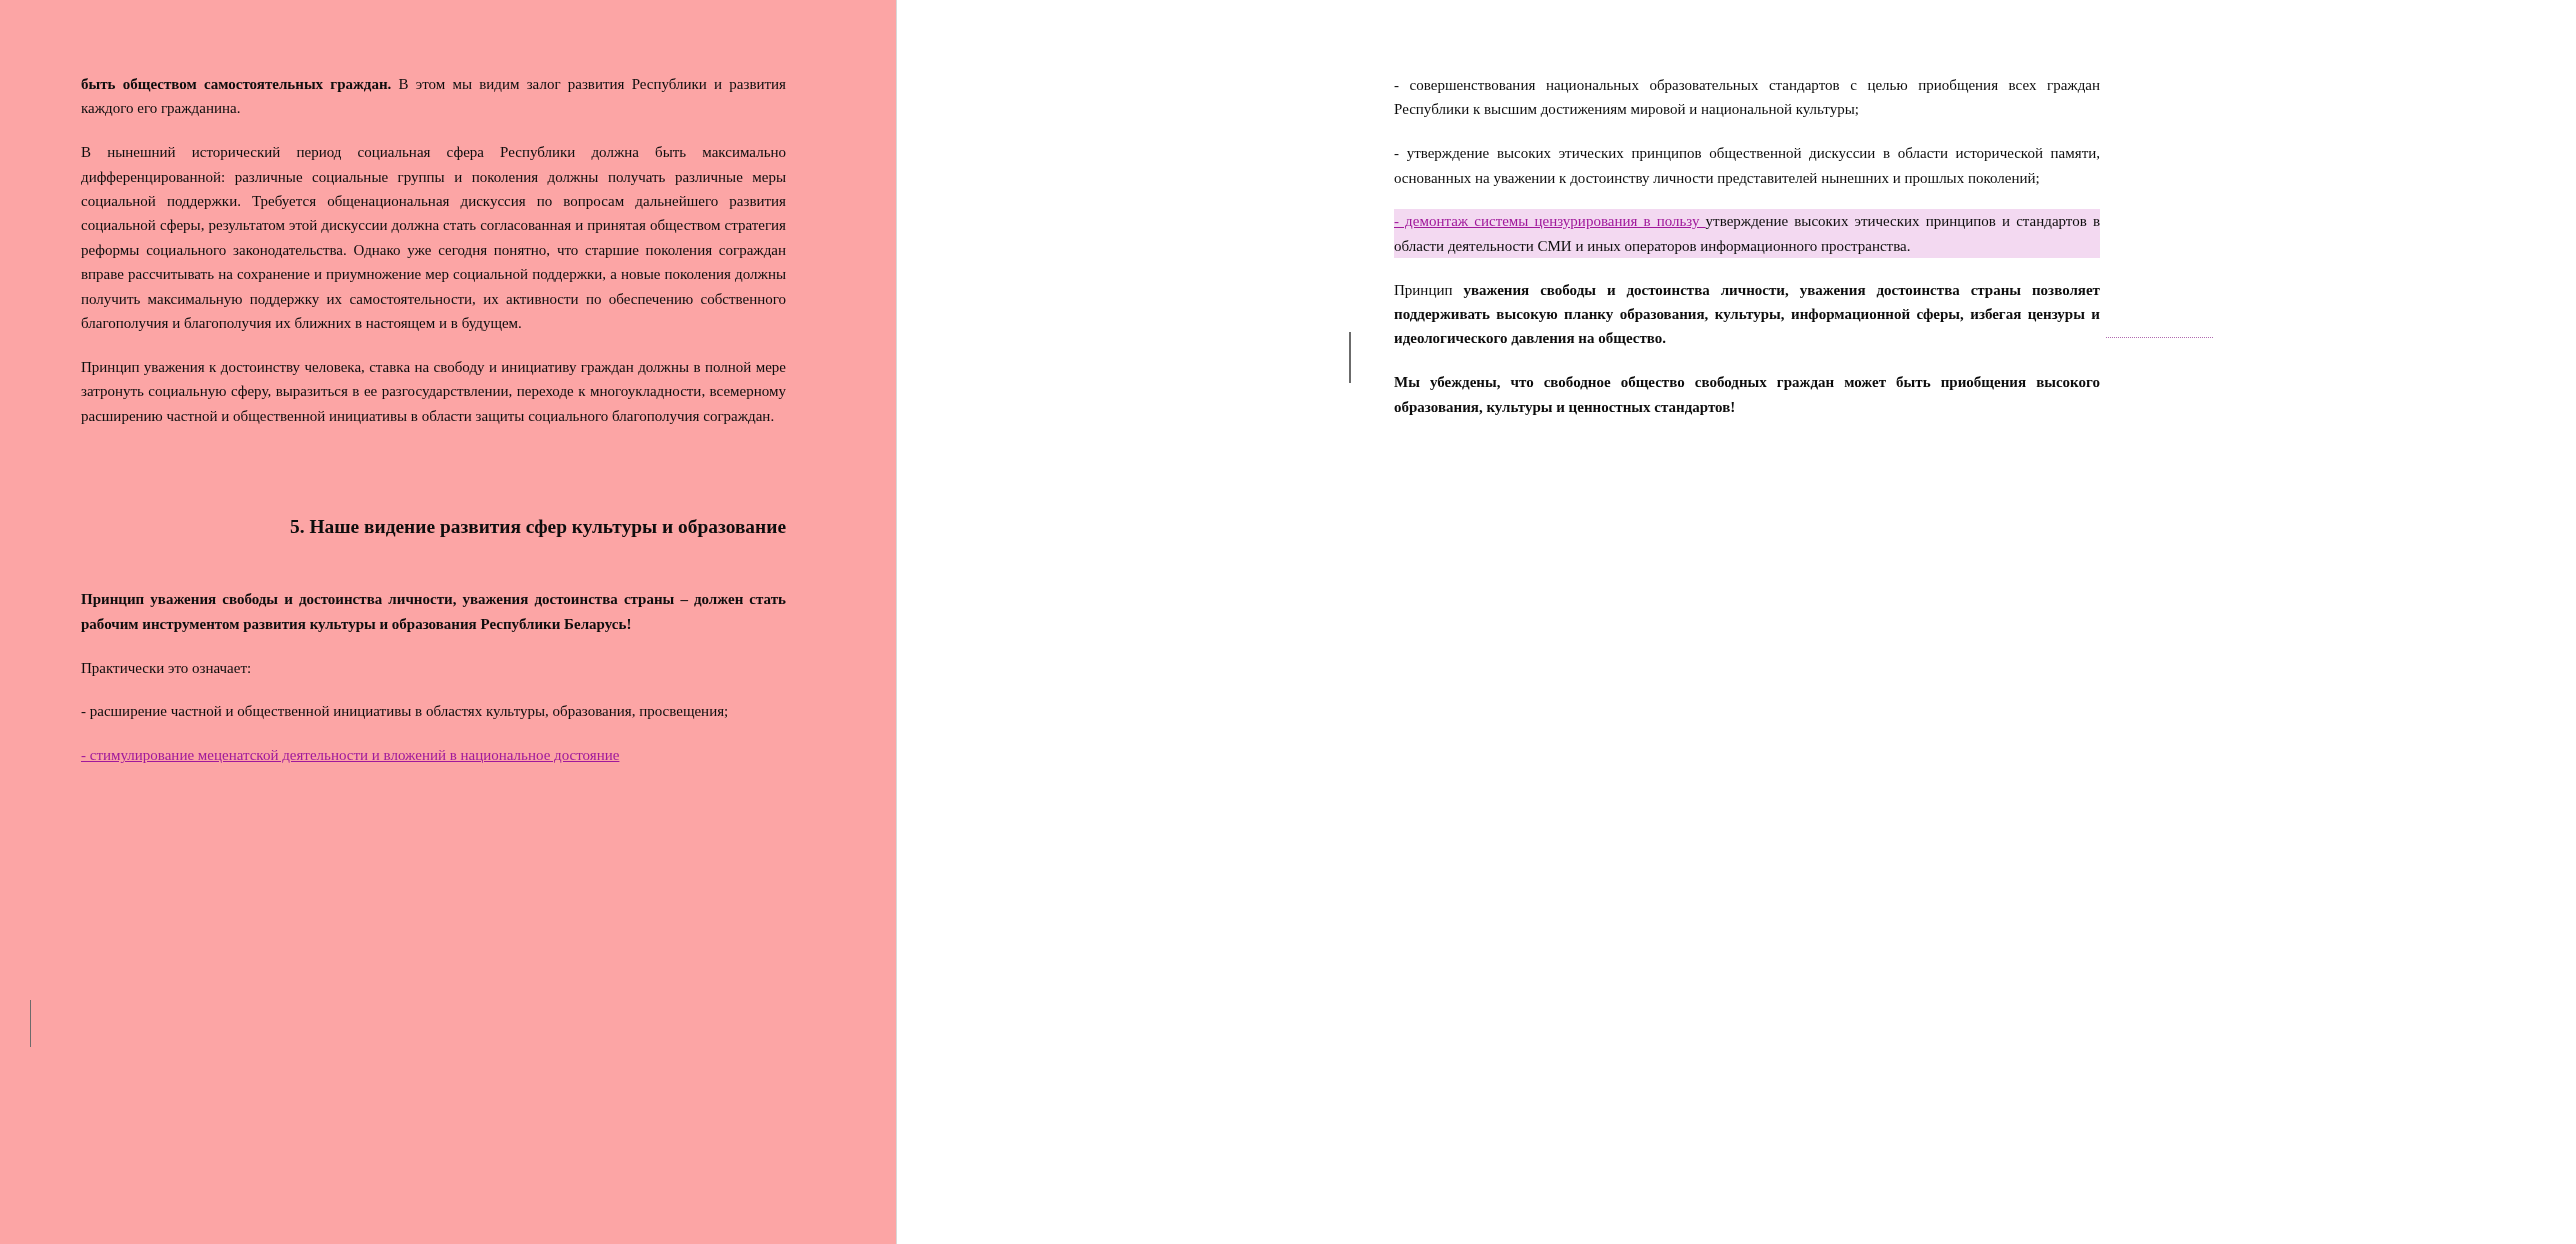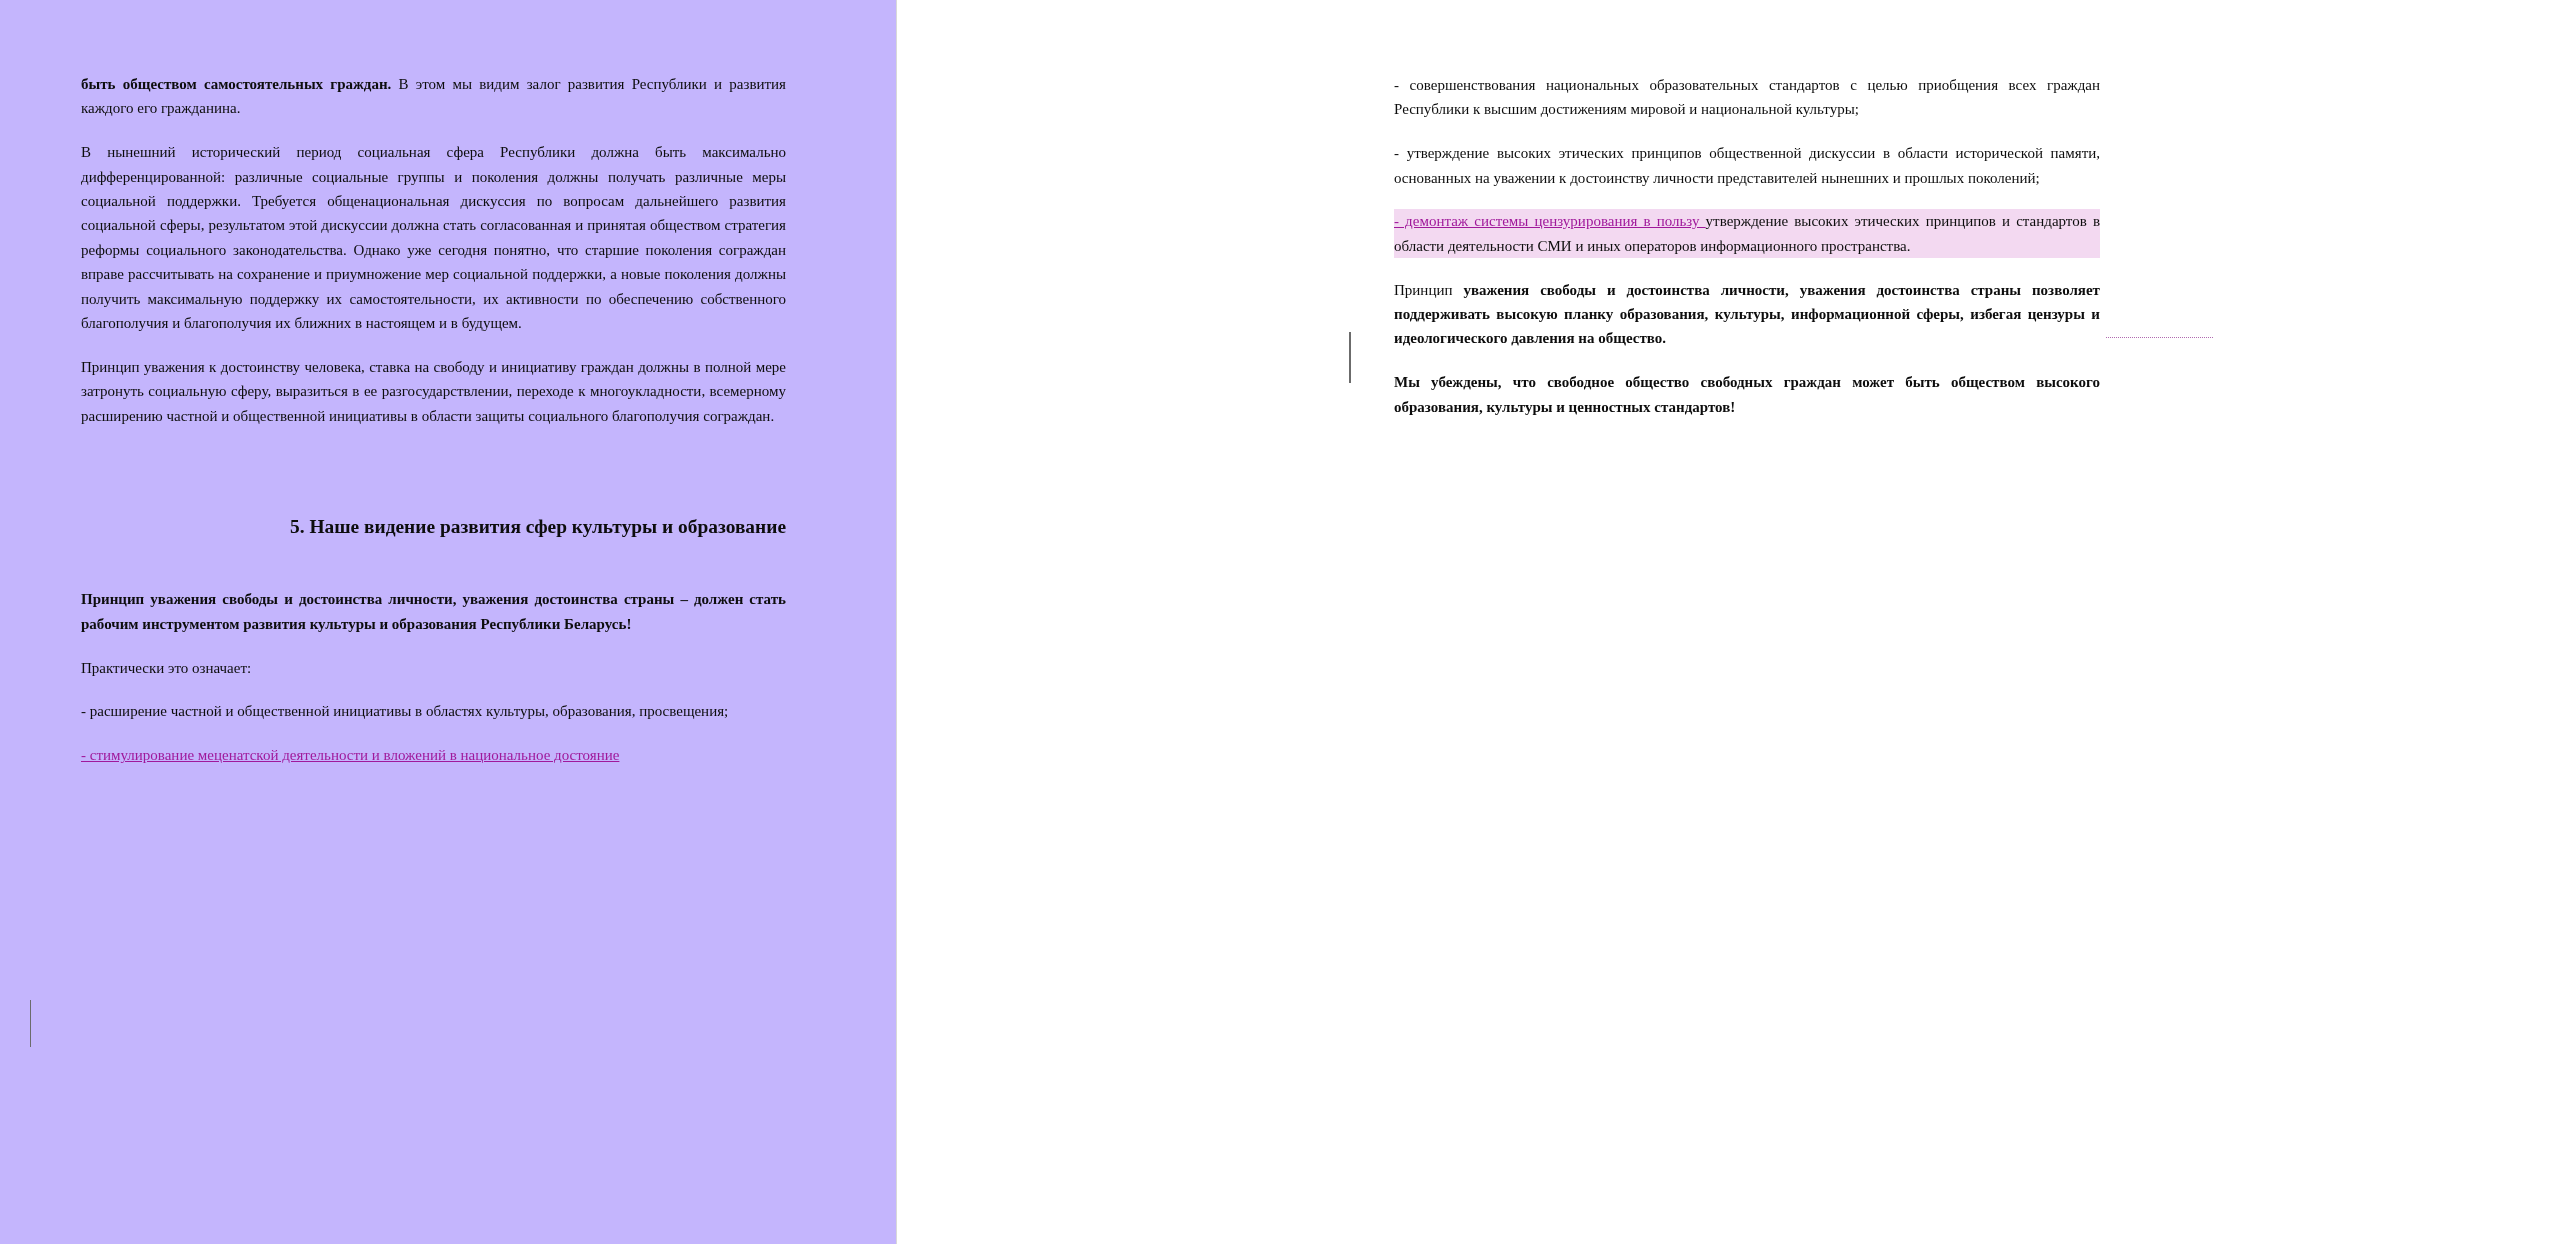--- a/index.html
+++ b/index.html
@@ -22,21 +22,21 @@
     background: #ffffff;
   }
 
   
   .page-left {
     position: absolute;
     left: 0;
     top: 0;
     width: 896px;
     height: 1245px;
-    background: #c4b5fd;
+    background: #fca5a5;
   }
   
   .gutter {
     position: absolute;
     left: 896px;
     top: 0;
     width: 388px;
     height: 1245px;
     background: #ffffff;
     border-left: 0.8px solid #d8d8d8;
@@ -195,21 +195,21 @@
 
       <p class="para commented">
         <span class="tracked">- демонтаж системы цензурирования в пользу </span><span>утверждение высоких этических принципов и стандартов в области деятельности СМИ и иных операторов информационного пространства.</span>
       </p>
 
       <p class="para">
         <span>Принцип </span><b>уважения свободы и достоинства личности, уважения достоинства страны позволяет поддерживать высокую планку образования, культуры, информационной сферы, избегая цензуры и идеологического давления на общество.</b>
       </p>
 
       <p class="para">
-        <b>Мы убеждены, что свободное общество свободных граждан может быть обществом высокого образования, культуры и ценностных стандартов!</b>
+        <b>Мы убеждены, что свободное общество свободных граждан может быть приобщения высокого образования, культуры и ценностных стандартов!</b>
       </p>
     </div>
 
     <div class="changebar" style="left:64px; top:332px; height:51px;"></div>
   </div>
 
   <div class="comment-anchor" style="left:2106px; top:337px; width:113px;"></div>
 
   <div class="comment-pane">
     <div class="comment-card">

